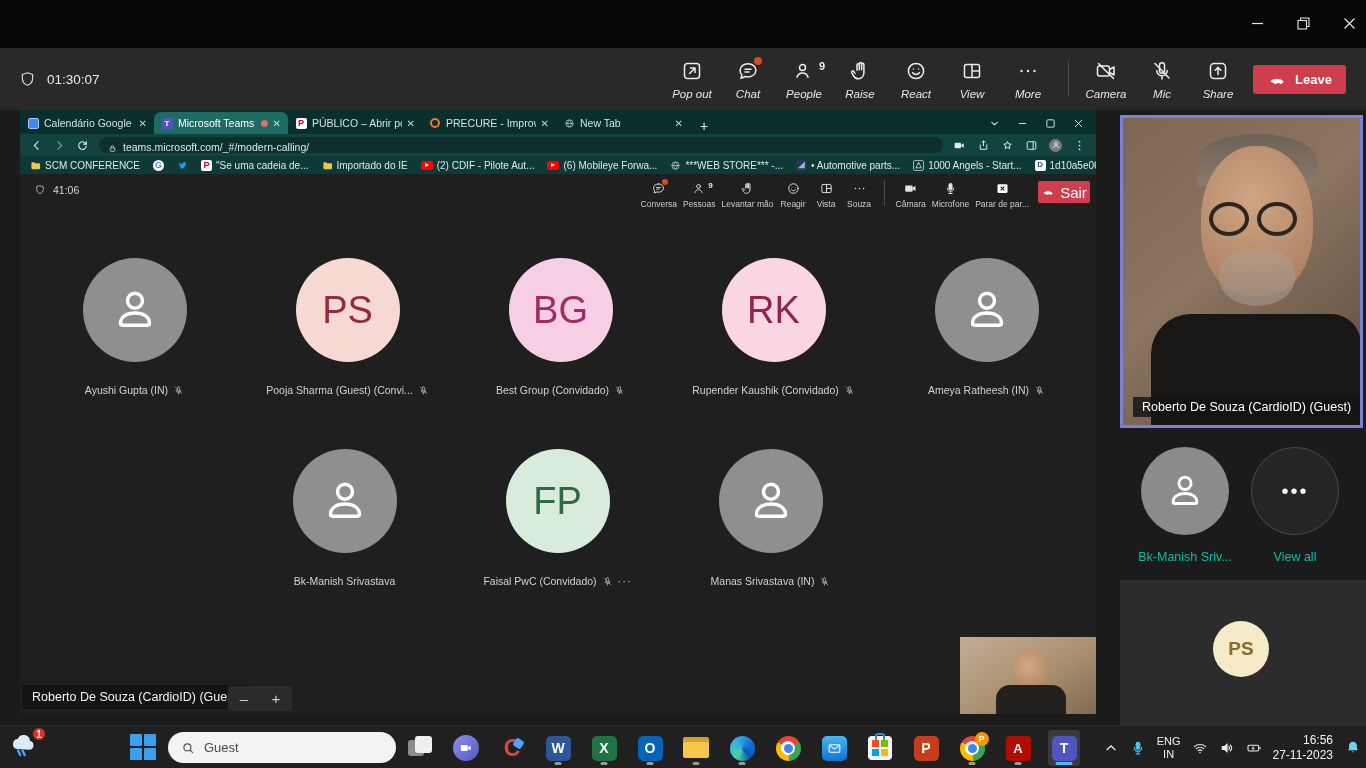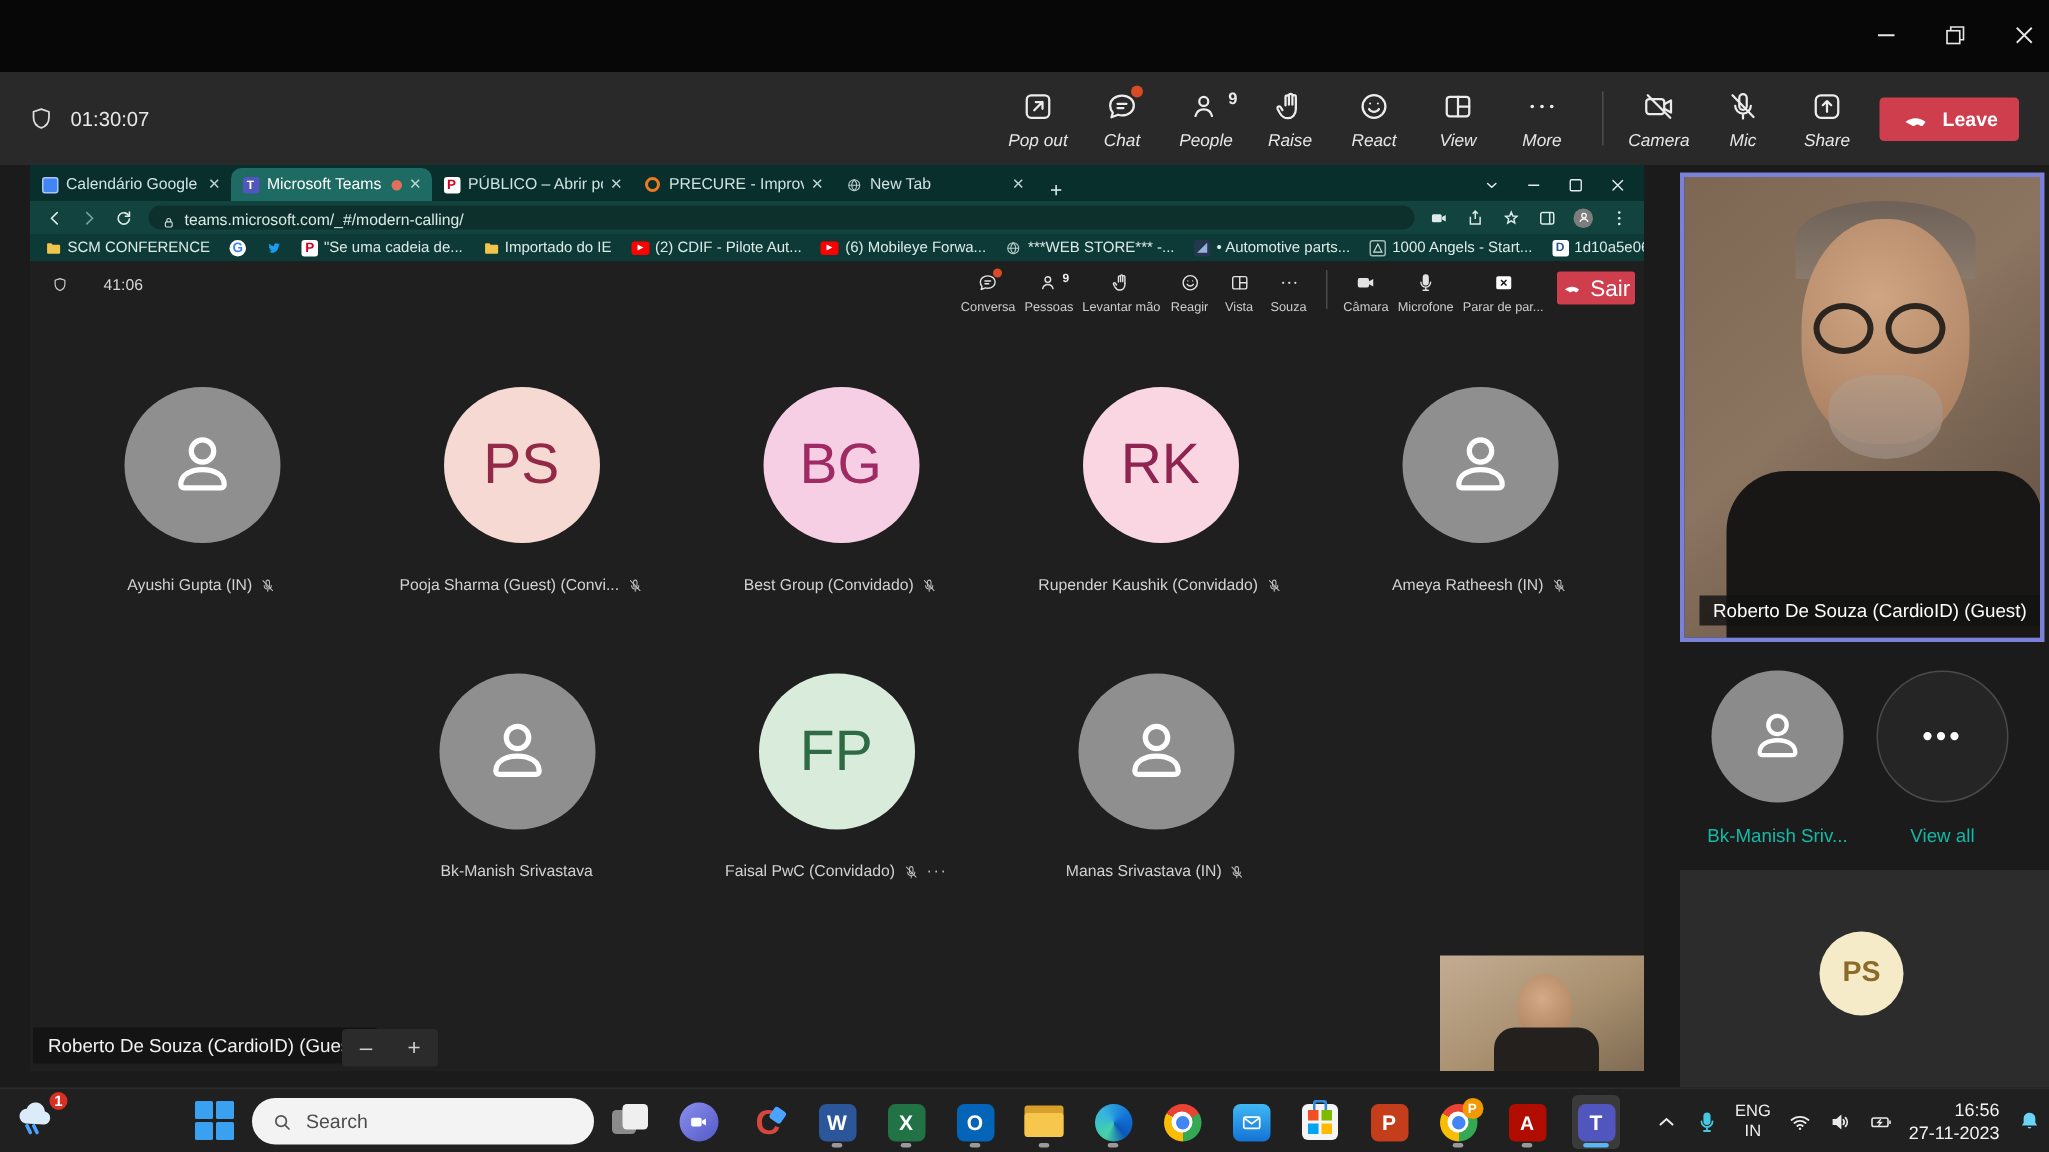--- a/index.html
+++ b/index.html
@@ -58,21 +58,21 @@
   .avatarmini{width:14px;height:14px;border-radius:50%;background:#7d7d7d;color:#fff;}
   .avatarmini svg{width:10px;height:10px;}
   .bookbar{position:absolute;left:0;top:46px;width:100%;height:18px;background:#0d3a36;display:flex;align-items:center;
            gap:13px;padding:0 10px;font-size:10px;color:#dcebe8;white-space:nowrap;overflow:hidden;}
   .bm{display:inline-flex;align-items:center;gap:4px;flex:0 0 auto;}
   .bm .bic{width:11px;height:11px;display:inline-flex;align-items:center;justify-content:center;border-radius:2px;
            font-size:8px;font-weight:700;line-height:1;}
 
   
   .content{position:absolute;left:0;top:64px;width:1076px;height:540px;background:#1f1f1f;overflow:hidden;}
-  .itimer{position:absolute;left:14px;top:10px;display:flex;align-items:flex-end;gap:23px;color:#d6d6d6;}
+  .itimer{position:absolute;left:14px;top:10px;display:flex;align-items:flex-end;gap:7px;color:#d6d6d6;}
   .itimer .ic{width:12px;height:12px;}
   .itimer span{font-size:10.5px;}
   #inner-toolbar{position:absolute;right:64px;top:3px;display:flex;align-items:flex-start;}
   .itbtn{min-width:33px;padding:0 3px;display:flex;flex-direction:column;align-items:center;gap:3px;padding-top:4px;}
   .itbtn .icwrap{position:relative;width:15px;height:15px;color:#e3e3e3;}
   .itbtn .lbl{font-size:8.5px;color:#cdcdcd;white-space:nowrap;}
   .itbtn .dot{width:6px;height:6px;right:-2px;top:-2px;}
   .itbtn .cnt{font-size:8px;right:-6px;top:0;}
   .idiv{width:1px;height:26px;background:#4a4a4a;margin:3px 8px 0 8px;}
   .sairbtn{position:absolute;right:6px;top:7px;width:52px;height:22px;background:#ce3e4d;border-radius:2px;
@@ -809,21 +809,21 @@
         <span></span>
         <span></span>
       </div>
     <div class="abs searchpill">
       <span class="ic">
           <svg viewBox="0 0 24 24" fill="none" stroke="currentColor" stroke-width="2" stroke-linecap="round">
             <circle cx="11" cy="11" r="6"></circle>
             <path d="M15.8 15.8L20 20"></path>
           </svg>
         </span>
-      <span class="searchtext">Search</span>
+      <span class="searchtext">Guest</span>
     </div>
     <div class="abs" id="taskbar-apps">
         <div class="app">
           <span style="display:inline-flex">
             <span class="tv">
               <span class="a"></span>
               <span class="b"></span>
             </span>
           </span>
         </div>

